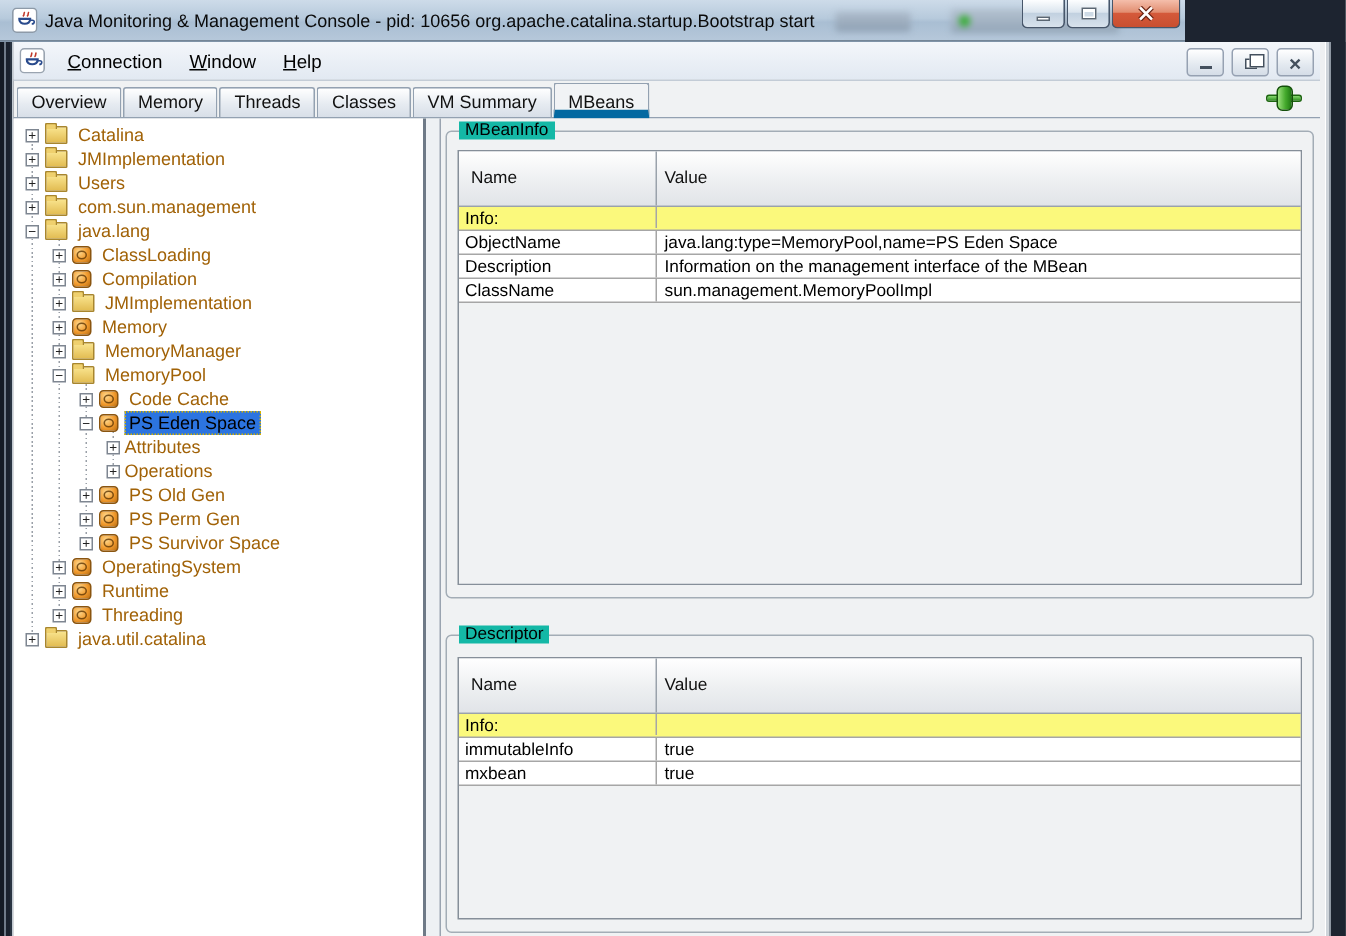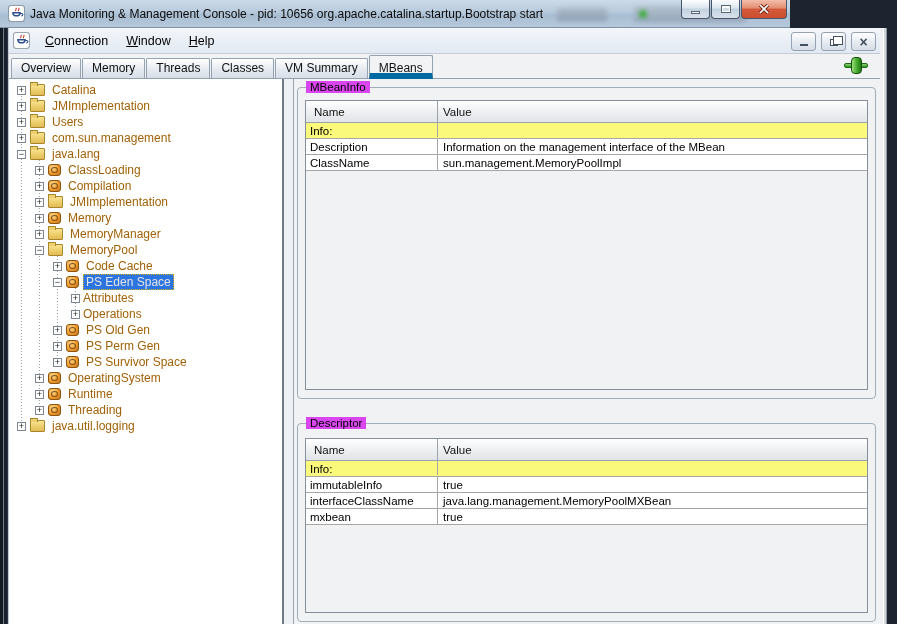--- a/index.html
+++ b/index.html
@@ -85,32 +85,32 @@
     font-size:9px; line-height:7px; text-align:center; color:#222; }
   .ticon { width:15px; height:12px; margin:0 4px 0 4px; flex:none; position:relative; }
   .ticon.folder { background:linear-gradient(#f9e48e,#e2bc52); border:1px solid #a8862e; border-radius:1px; }
   .ticon.folder:before { content:""; position:absolute; top:-3px; left:-1px; width:6px; height:3px;
     background:#efd univers06e; background:#efd06e; border:1px solid #a8862e; border-bottom:none; border-radius:1px 1px 0 0; }
   .ticon.bean { width:13px; height:12px; border-radius:3px;
     background:radial-gradient(circle at 35% 30%,#ffd98f,#f29b2e 55%,#b96d12); border:1px solid #8a5510; }
   .ticon.bean:after { content:""; position:absolute; left:2px; top:2px; width:5px; height:4px;
     border:1px solid rgba(95,55,5,.8); border-radius:50%; }
   .tlabel { font-size:12px; line-height:14px; color:#a16207; padding:0 3px; white-space:nowrap; }
-  .tlabel.sel { background:#2c74e0; color:#e5e5e5; border:1px dotted #d8b400; padding:0 2px; }
+  .tlabel.sel { background:#2c74e0; color:#000000; border:1px dotted #d8b400; padding:0 2px; }
 
   
   .groupbox { position:absolute; left:3px; right:4px; border:1px solid #a3adb6; border-radius:4px; }
   .gb1 { top:8px; height:312px; }
   .gb2 { top:344px; bottom:2px; }
-  .legend { position:absolute; top:-7px; left:8px; background:#d946ef; padding:0 4px;
+  .legend { position:absolute; top:-7px; left:8px; background:#14b8a6; padding:0 4px;
     font-size:11.5px; color:#000; }
   .scrollpane { position:absolute; left:7px; right:7px; border:1px solid #868f99;
     background:#f0f2f3; display:flex; flex-direction:column; }
   .sp1 { top:12px; bottom:8px; } .sp2 { top:14px; bottom:8px; }
-  .thead { height:22px; display:flex; border-bottom:1px solid #9aa2ab; flex:none;
+  .thead { height:37px; display:flex; border-bottom:1px solid #9aa2ab; flex:none;
     background:linear-gradient(#ffffff,#edeff1 55%,#e1e4e8); }
   .th { font-size:11.5px; color:#111; display:flex; align-items:center; }
   .th.name { width:132px; border-right:1px solid #9aa2ab; padding-left:8px; }
   .th.value { flex:1; padding-left:5px; }
   .trowt { height:16px; display:flex; background:#fff; border-bottom:1px solid #a6a6a6; flex:none; }
   .trowt.hl { background:#fbf97c;flex-direction:column; }
   .td { font-size:11.5px; line-height:14px; color:#000; white-space:nowrap; overflow:hidden; }
   .td.name { width:132px; border-right:1px solid #a6a6a6; padding:1px 4px 0 4px; }
   .td.value { flex:1; padding:1px 4px 0 5px; }
   .tfill { flex:1; background:#f0f2f3; }
@@ -295,41 +295,45 @@
             <span class="tlabel">Runtime</span>
           </div>
         <div class="trow lv1">
             <span class="handle">+</span>
             <span class="ticon bean"></span>
             <span class="tlabel">Threading</span>
           </div>
         <div class="trow lv0">
             <span class="handle">+</span>
             <span class="ticon folder"></span>
-            <span class="tlabel">java.util.logging</span>
+            <span class="tlabel">java.util.catalina</span>
           </div>
       </div>
     </div>
 
     <div class="splitter"></div>
 
     <div class="right-panel">
 
       <div class="groupbox gb1">
         <span class="legend">MBeanInfo</span>
         <div class="scrollpane sp1">
           <div class="thead">
             <span class="th name">Name</span>
             <span class="th value">Value</span>
           </div>
           <div class="trowt hl">
               <span class="td name">Info:</span>
               <span class="td value"></span>
             </div>
           <div class="trowt">
+              <span class="td name">ObjectName</span>
+              <span class="td value">java.lang:type=MemoryPool,name=PS Eden Space</span>
+            </div>
+          <div class="trowt">
               <span class="td name">Description</span>
               <span class="td value">Information on the management interface of the MBean</span>
             </div>
           <div class="trowt">
               <span class="td name">ClassName</span>
               <span class="td value">sun.management.MemoryPoolImpl</span>
             </div>
           <div class="tfill"></div>
         </div>
       </div>
@@ -343,24 +347,20 @@
           </div>
           <div class="trowt hl">
               <span class="td name">Info:</span>
               <span class="td value"></span>
             </div>
           <div class="trowt">
               <span class="td name">immutableInfo</span>
               <span class="td value">true</span>
             </div>
           <div class="trowt">
-              <span class="td name">interfaceClassName</span>
-              <span class="td value">java.lang.management.MemoryPoolMXBean</span>
-            </div>
-          <div class="trowt">
               <span class="td name">mxbean</span>
               <span class="td value">true</span>
             </div>
           <div class="tfill"></div>
         </div>
       </div>
 
     </div>
   </div>
 </div>

